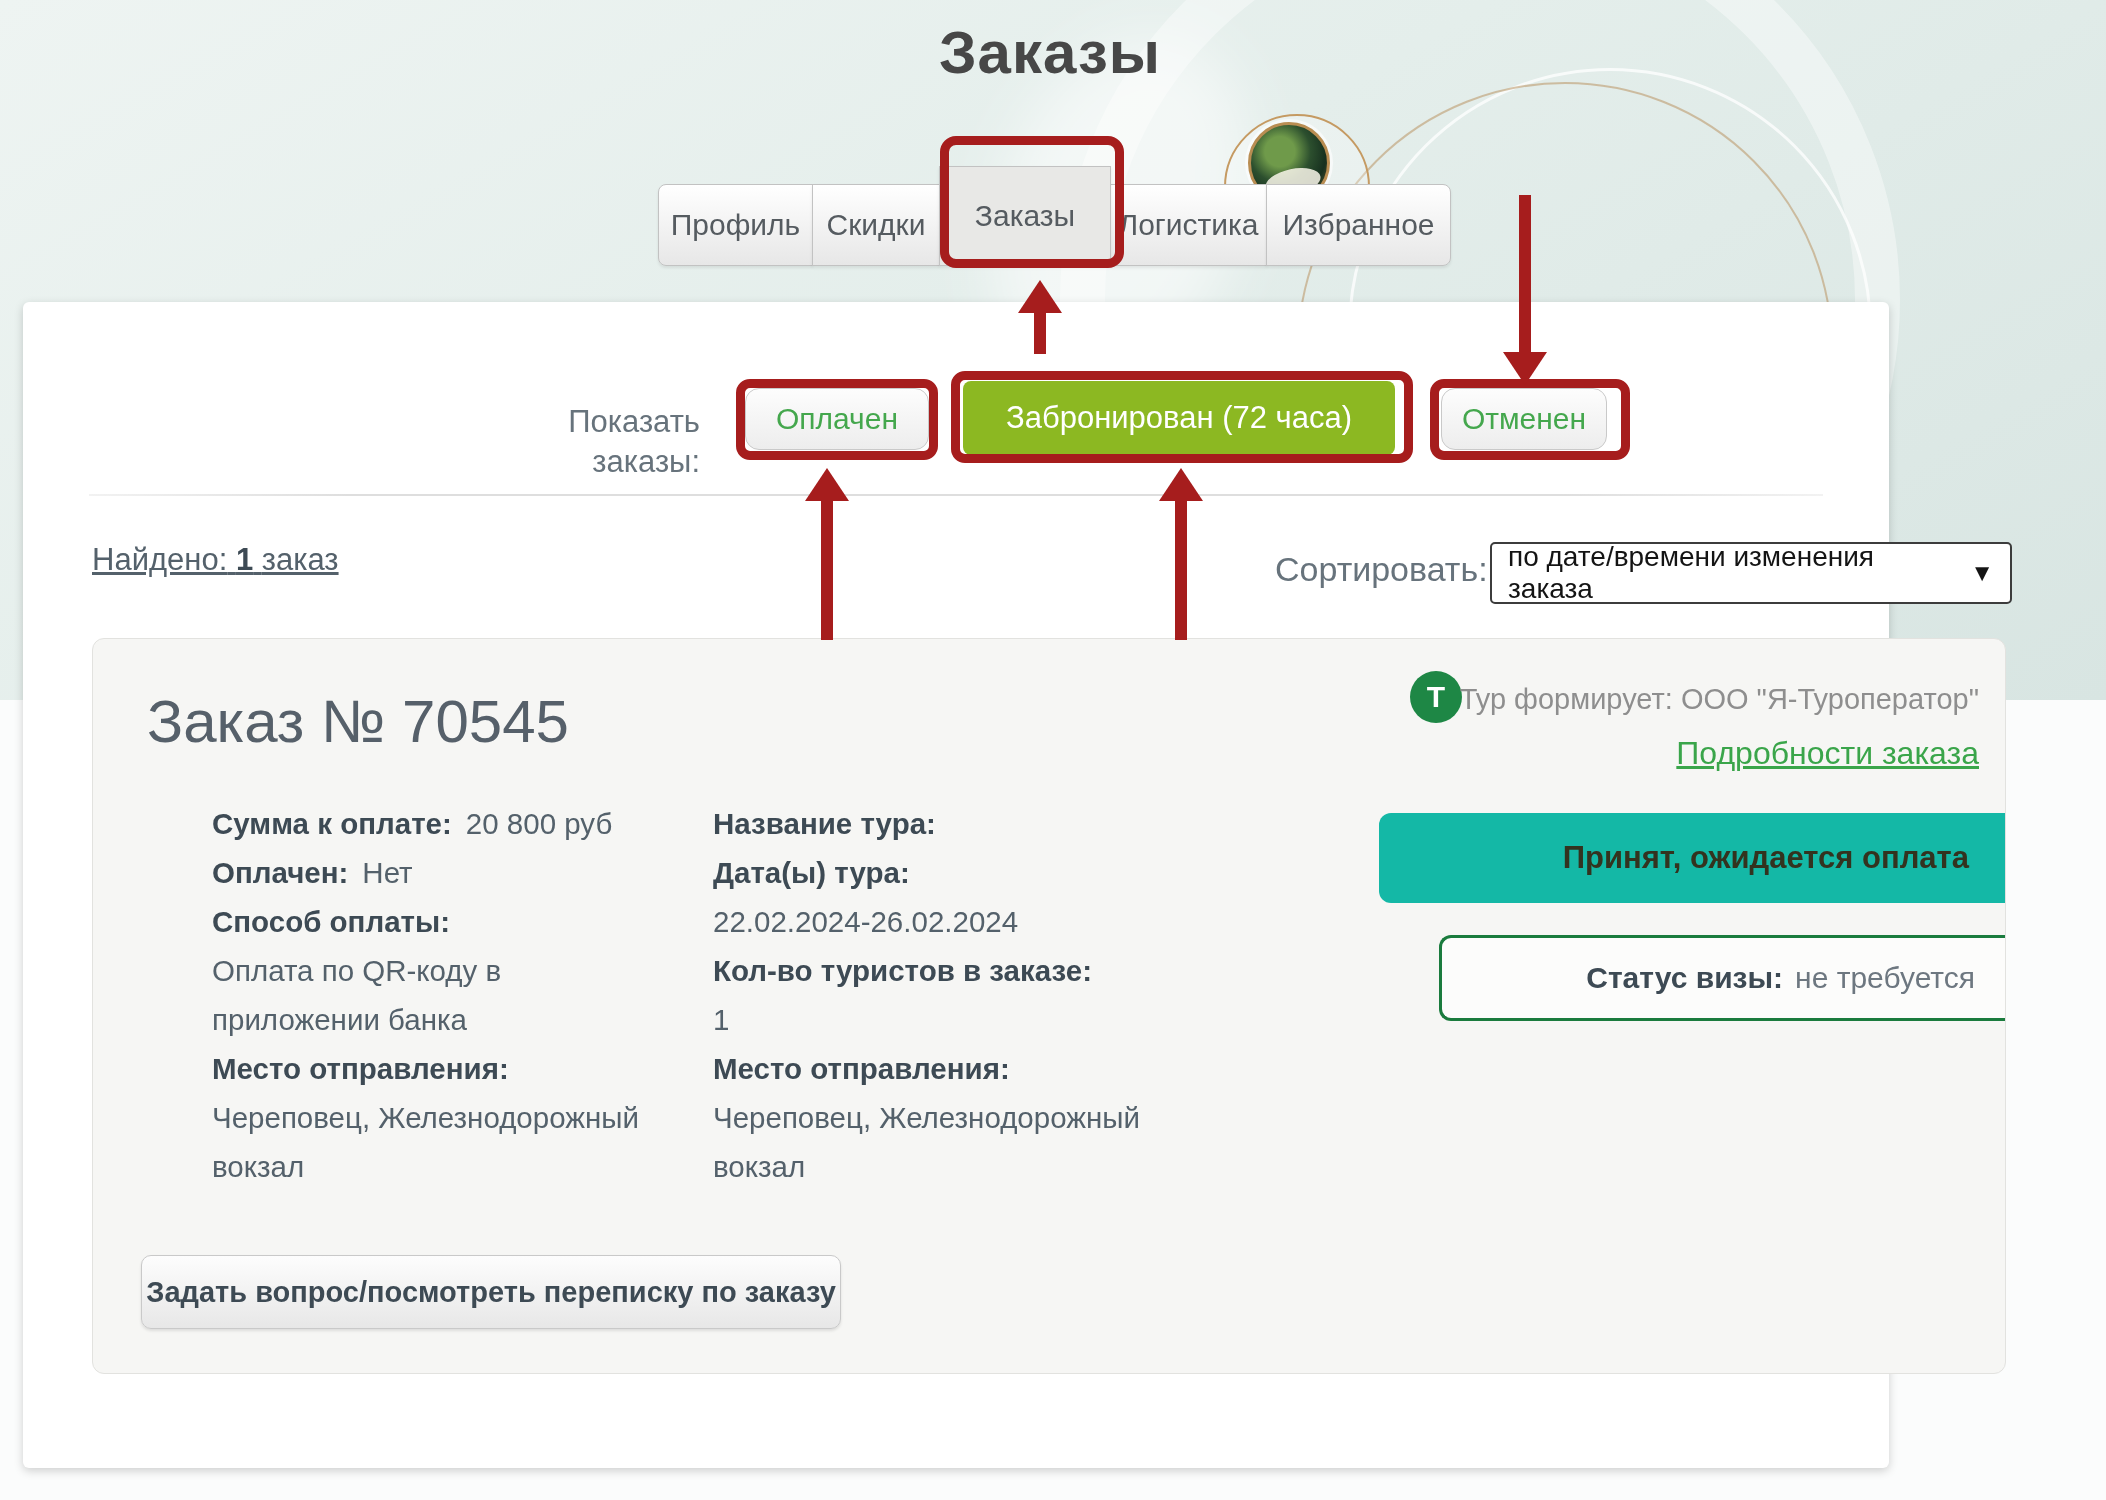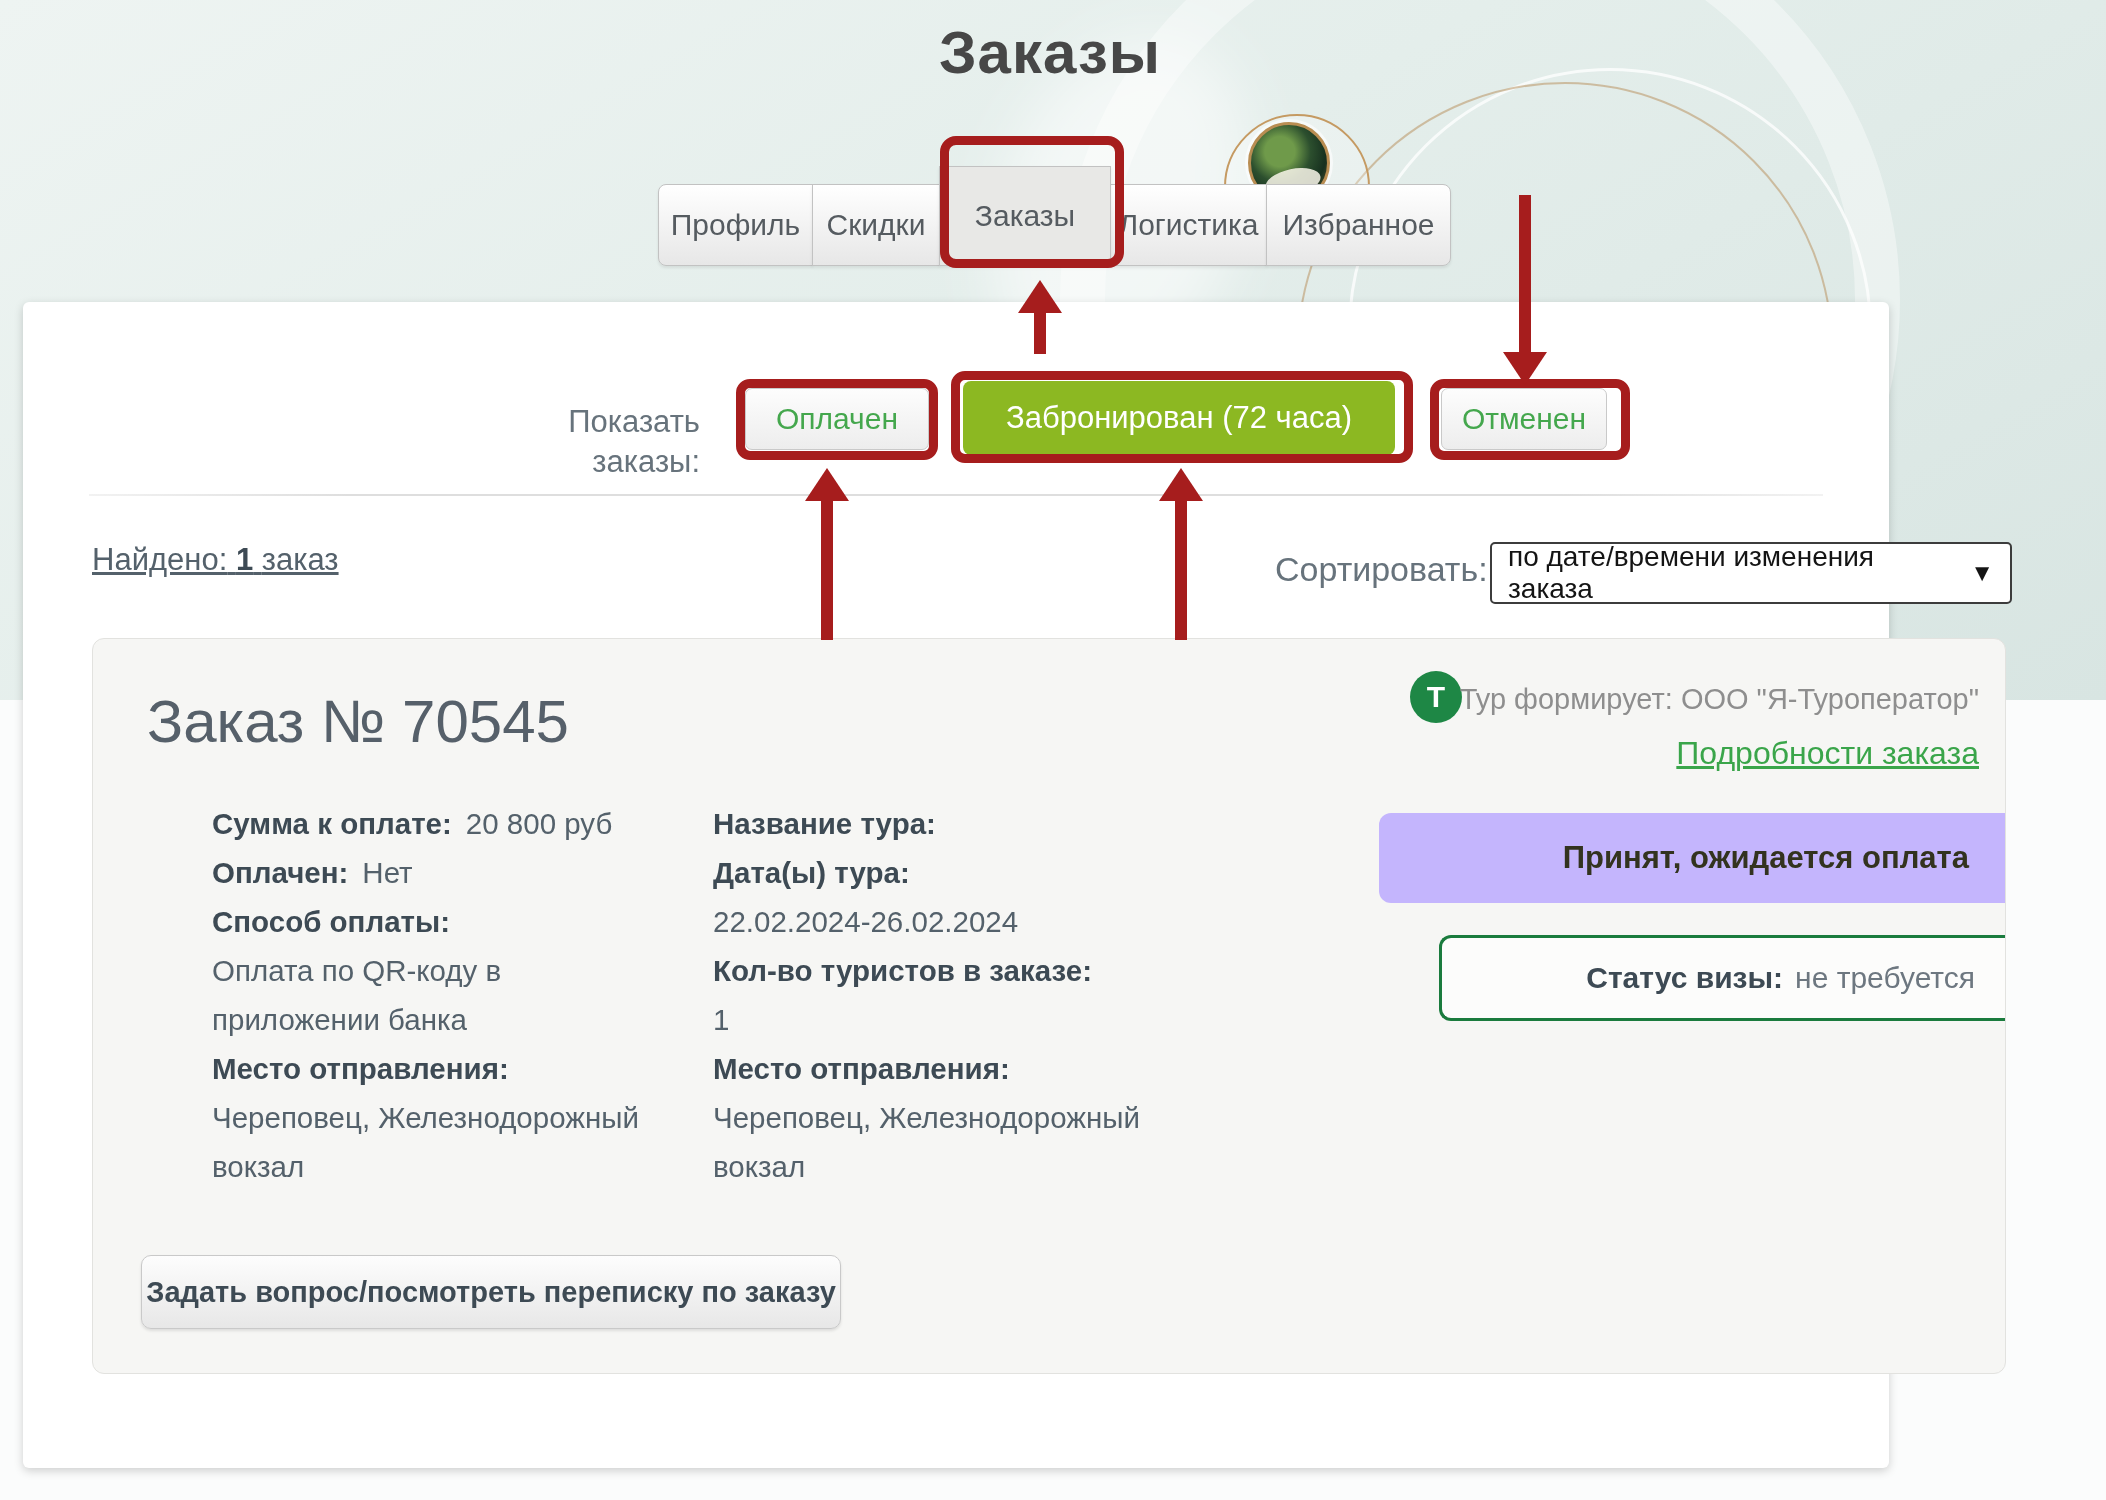--- a/index.html
+++ b/index.html
@@ -38,21 +38,21 @@
   .tab:last-child  { border-radius:0 8px 8px 0; }
   .tab.active { height:100px; background:#e8e8e6; z-index:2; }
 
   
   .panel { position:absolute; left:23px; top:302px; width:1866px; height:1166px;
            background:#ffffff; border-radius:6px; box-shadow:0 3px 10px rgba(0,0,0,.18); }
 
   .filter-label { position:absolute; left:437px; top:100px; width:240px; text-align:right;
                   font-size:31px; color:#67737c; line-height:40px; }
   .btn-light { position:absolute; background:linear-gradient(#fdfdfd,#ededed);
-               border:1px solid #c9c9c9; border-radius:7px;
+               border:1px solid #c9c9c9; border-radius:14px;
                display:flex; align-items:center; justify-content:center;
                font-size:30px; color:#44a74d; cursor:pointer; }
   .btn-paid   { left:722px;  top:86px; width:184px; height:62px; }
   .btn-cancel { left:1418px; top:86px; width:166px; height:62px; }
   .btn-green { position:absolute; left:940px; top:79px; width:432px; height:74px;
                background:#8cb822; border-radius:8px;
                display:flex; align-items:center; justify-content:center;
                font-size:31px; color:#ffffff; cursor:pointer; }
 
   .divider { position:absolute; left:66px; right:66px; top:192px; height:2px;
@@ -83,21 +83,21 @@
   .fval-link { text-decoration:underline; cursor:pointer; color:#54616b; }
 
   .op-badge { position:absolute; left:1317px; top:32px; width:52px; height:52px; border-radius:50%;
               background:#1e8745; color:#fff; font-size:30px; font-weight:bold;
               display:flex; align-items:center; justify-content:center; }
   .op-line { position:absolute; right:26px; top:44px; font-size:29px; color:#8e8e8e; }
   .details-link { position:absolute; right:26px; top:96px; font-size:32px; color:#3aa54a;
                   text-decoration:underline; cursor:pointer; }
 
   .status-badge { position:absolute; right:0; top:174px; width:626px; height:90px;
-                  background:#c4b5fd; border-radius:12px 0 0 12px;
+                  background:#14b8a6; border-radius:12px 0 0 12px;
                   display:flex; align-items:center; justify-content:flex-end;
                   padding-right:36px; font-size:31px; font-weight:bold; color:#33331f; }
   .visa-box { position:absolute; right:0; top:296px; width:566px; height:86px;
               background:#fcfcfb; border:3px solid #1a7b3d; border-right:none;
               border-radius:12px 0 0 12px;
               display:flex; align-items:center; justify-content:flex-end;
               padding-right:30px; font-size:30px; }
   .visa-box .vlabel { font-weight:bold; color:#3d4a54; }
   .visa-box .vval { color:#6d7780; margin-left:12px; }
 

